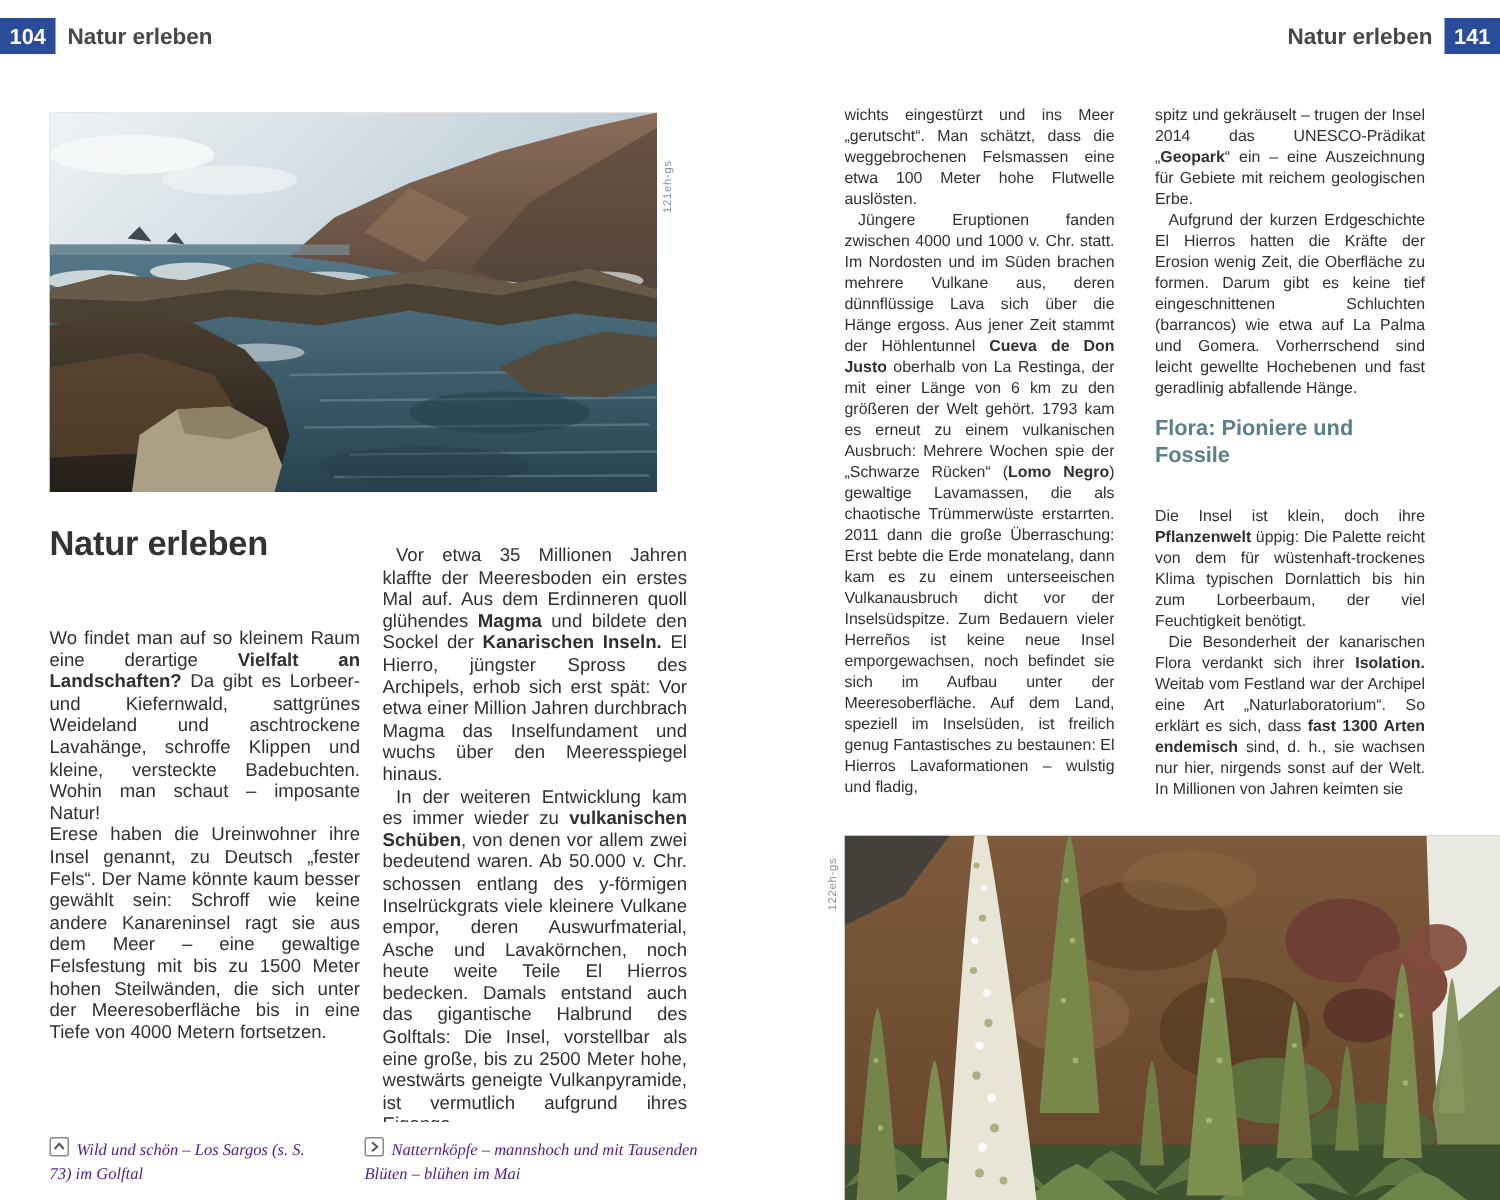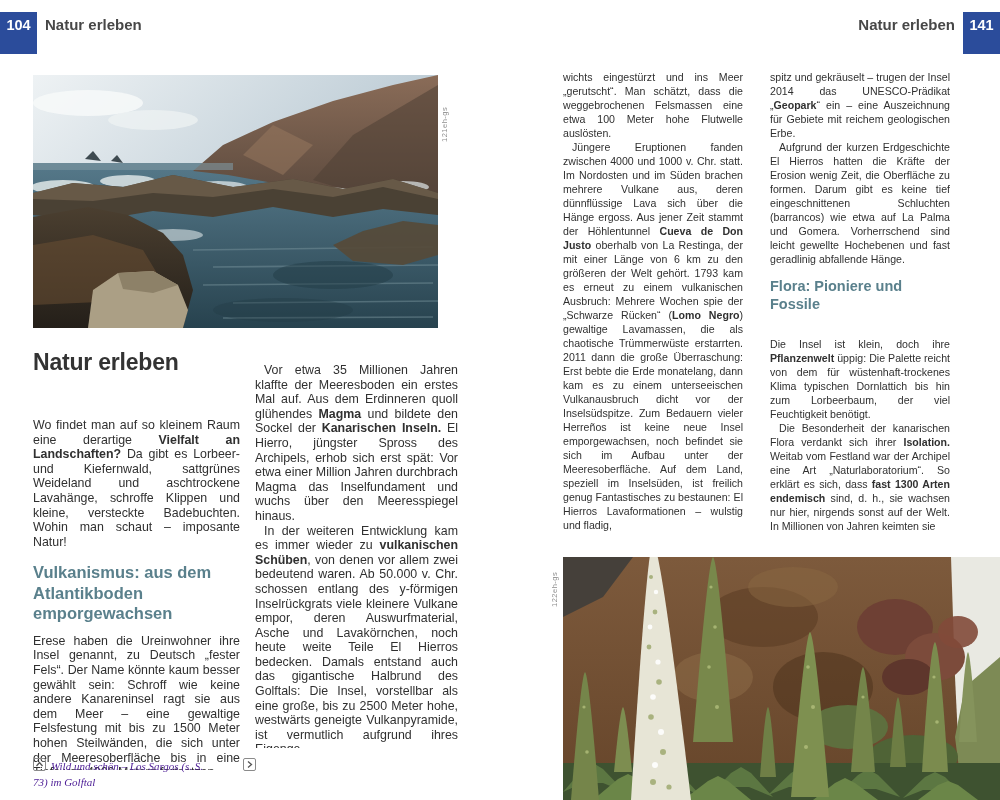--- a/index.html
+++ b/index.html
@@ -3,21 +3,21 @@
 <meta charset="utf-8">
 <style>
   html,body{margin:0;padding:0;}
   body{
     width:1000px;height:800px;position:relative;background:#ffffff;
     font-family:"Liberation Sans", sans-serif;color:#303030;overflow:hidden;
     -webkit-hyphens:auto;hyphens:auto;
   }
   
   .pagenum-box{
-    position:absolute;top:12px;width:37px;height:42px;background:#2b4c9b;
+    position:absolute;top:12px;width:37px;height:24px;background:#2b4c9b;
     color:#fff;font-weight:bold;font-size:14.5px;line-height:26px;text-align:center;
   }
   #box-left{left:0;}
   #box-right{right:0;}
   .runhead{position:absolute;top:12px;font-weight:bold;font-size:15px;color:#474747;line-height:26px;}
   #runhead-left{left:45px;}
   #runhead-right{right:45px;}
 
   
   .photo{position:absolute;overflow:hidden;background:#ccc;}
@@ -123,21 +123,20 @@
     <polygon points="55,253 60,215 85,198 120,196 145,210 155,235 150,253" fill="#ab9f85"></polygon>
     <polygon points="85,198 120,196 145,210 120,218 90,214" fill="#8d8168"></polygon>
   </svg>
 </div>
 <div class="credit" id="credit1">121eh-gs</div>
 
 <h1 id="page-title">Natur erleben</h1>
 
 <div class="col colL" id="col1">
   <p><span>Wo findet man auf so kleinem Raum eine derartige </span><span class="b">Vielfalt an Landschaften?</span><span> Da gibt es Lorbeer- und Kiefernwald, sattgrünes Weideland und aschtrockene Lavahänge, schroffe Klippen und kleine, versteckte Badebuchten. Wohin man schaut – imposante Natur!</span></p>
-  <h2 class="sect">Vulkanismus: aus dem Atlantikboden emporgewachsen</h2>
   <p><span class="i">Erese</span><span> haben die Ureinwohner ihre Insel genannt, zu Deutsch „fester Fels“. Der Name könnte kaum besser gewählt sein: Schroff wie keine andere Kanareninsel ragt sie aus dem Meer – eine gewaltige Felsfestung mit bis zu 1500 Meter hohen Steilwänden, die sich unter der Meeresoberfläche bis in eine Tiefe von 4000 Metern fortsetzen.</span></p>
 </div>
 
 <div class="col colL" id="col2">
   <p class="indent"><span>Vor etwa 35 Millionen Jahren klaffte der Meeresboden ein erstes Mal auf. Aus dem Erdinneren quoll glühendes </span><span class="b">Magma</span><span> und bildete den Sockel der </span><span class="b">Kanarischen Inseln.</span><span> El Hierro, jüngster Spross des Archipels, erhob sich erst spät: Vor etwa einer Million Jahren durchbrach Magma das Inselfundament und wuchs über den Meeresspiegel hinaus.</span></p>
   <p class="indent"><span>In der weiteren Entwicklung kam es immer wieder zu </span><span class="b">vulkanischen Schüben</span><span>, von denen vor allem zwei bedeutend waren. Ab 50.000 v. Chr. schossen entlang des y-förmigen Inselrückgrats viele kleinere Vulkane empor, deren Auswurfmaterial, Asche und Lavakörnchen, noch heute weite Teile El Hierros bedecken. Damals entstand auch das gigantische Halbrund des Golftals: Die Insel, vorstellbar als eine große, bis zu 2500 Meter hohe, westwärts geneigte Vulkanpyramide, ist vermutlich aufgrund ihres Eigenge-</span></p>
 </div>
 
 <div class="col colR" id="col3">
   <p><span>wichts eingestürzt und ins Meer „gerutscht“. Man schätzt, dass die weggebrochenen Felsmassen eine etwa 100 Meter hohe Flutwelle auslösten.</span></p>
@@ -242,14 +241,14 @@
     <svg viewBox="0 0 11 11">
         <polyline points="2.5,7 5.5,3.5 8.5,7" fill="none" stroke="#555" stroke-width="1.3"></polyline>
       </svg>
   </span><span>Wild und schön – Los Sargos (s. S. 73) im Golftal</span>
 </div>
 <div class="caption" id="caption2">
   <span class="cap-icon">
     <svg viewBox="0 0 11 11">
         <polyline points="4,2.5 7.5,5.5 4,8.5" fill="none" stroke="#555" stroke-width="1.3"></polyline>
       </svg>
-  </span>
+  </span><span>Natternköpfe – mannshoch und mit Tausenden Blüten – blühen im Mai</span>
 </div>
 
 </body></html>

